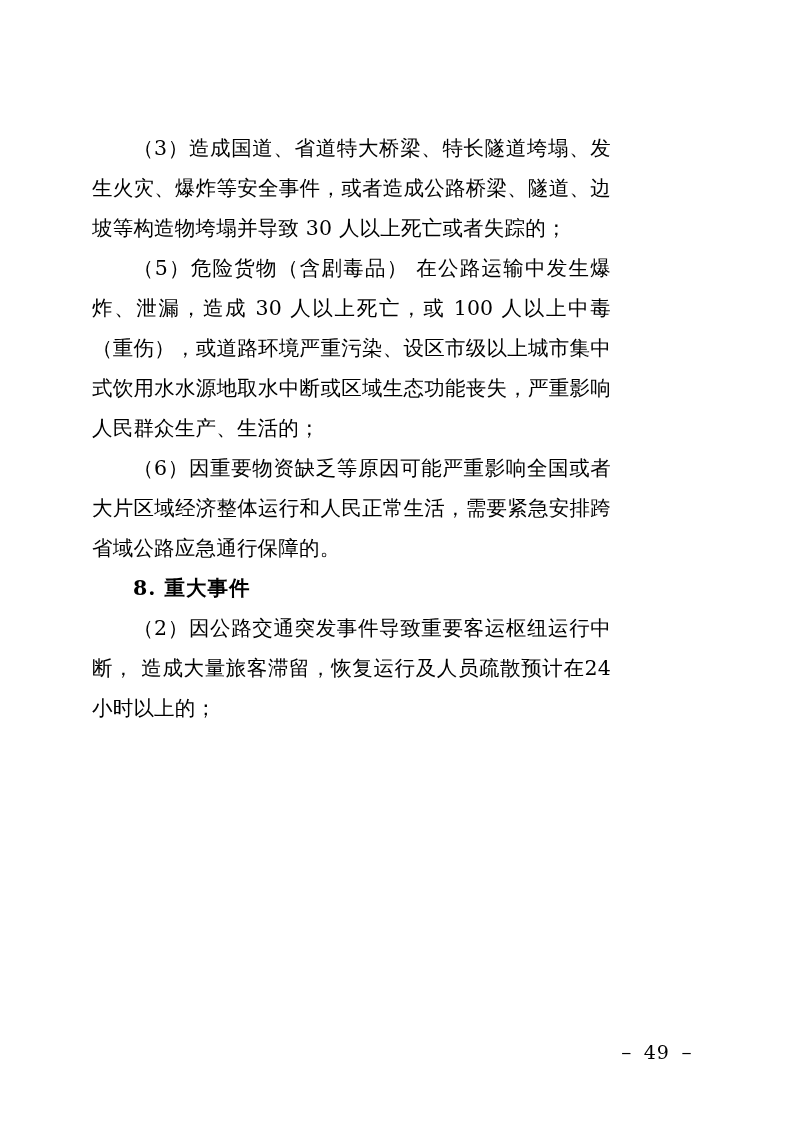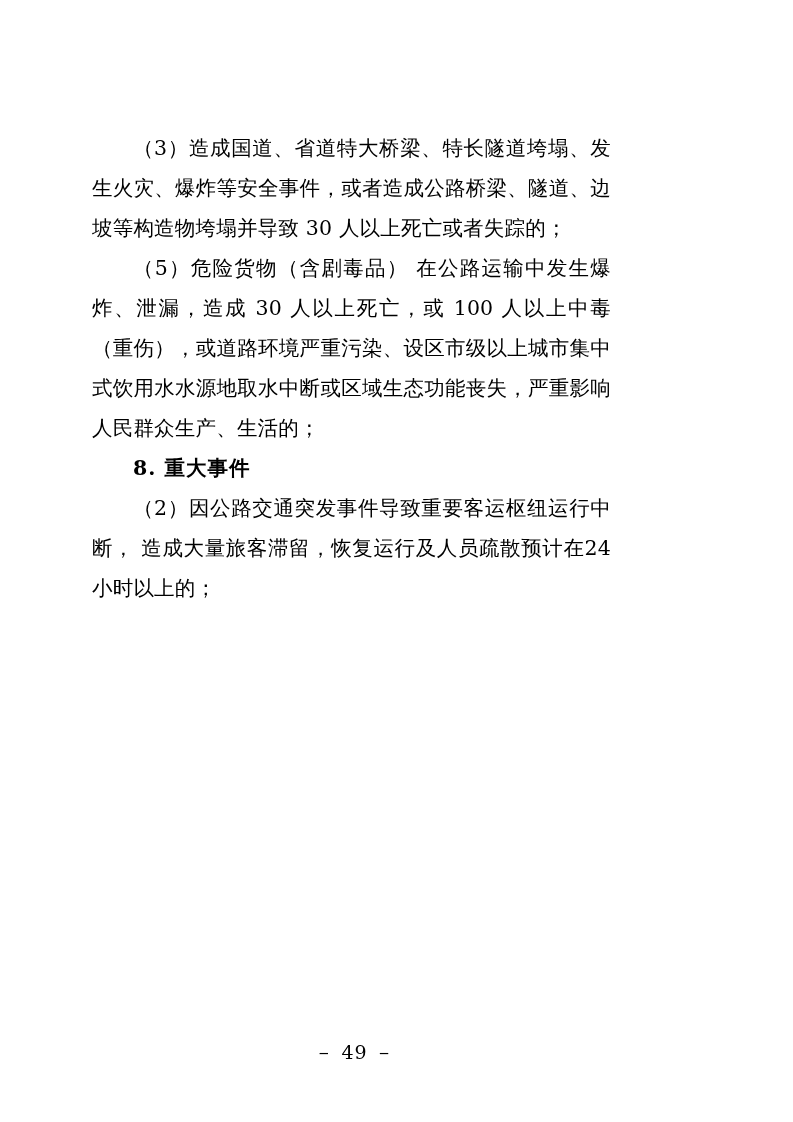--- a/index.html
+++ b/index.html
@@ -42,31 +42,32 @@
     font-weight: bold;
     font-size: 20.5px;
     line-height: 40px;
     letter-spacing: 1px;
   }
   .footer {
     position: absolute;
     left: 12px;
     right: 0;
     bottom: 56px;
-    text-align: center;
+    text-align: right;
     padding-right: 96px;
     font-size: 19px;
     letter-spacing: 1px;
   }
 </style>
 </head>
 <body>
 
 <div class="page">
   <div class="body-text">
     <p class="para">（3）造成国道、省道特大桥梁、特长隧道垮塌、发生火灾、爆炸等安全事件，或者造成公路桥梁、隧道、边坡等构造物垮塌并导致 30 人以上死亡或者失踪的；</p>
     <p class="para">（5）危险货物（含剧毒品） 在公路运输中发生爆炸、泄漏，造成 30 人以上死亡，或 100 人以上中毒（重伤），或道路环境严重污染、设区市级以上城市集中式饮用水水源地取水中断或区域生态功能丧失，严重影响人民群众生产、生活的；</p>
+    <p class="para">（6）因重要物资缺乏等原因可能严重影响全国或者大片区域经济整体运行和人民正常生活，需要紧急安排跨省域公路应急通行保障的。</p>
     <p class="heading">8. 重大事件</p>
     <p class="para">（2）因公路交通突发事件导致重要客运枢纽运行中断， 造成大量旅客滞留，恢复运行及人员疏散预计在24 小时以上的；</p>
   </div>
 </div>
 
 <div class="footer">－ 49 －</div>
 
 </body></html>

